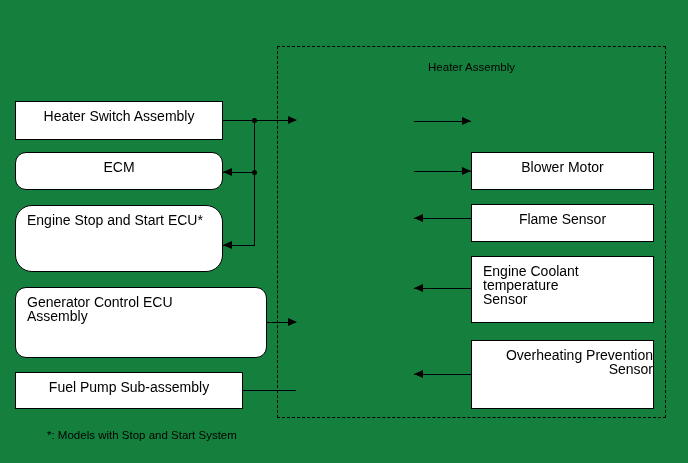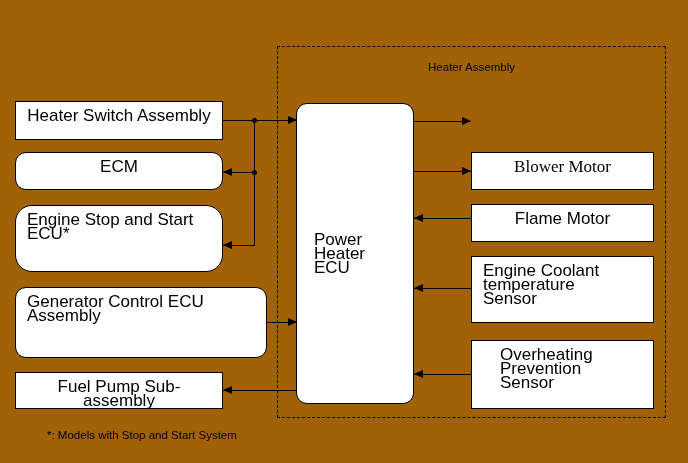--- a/index.html
+++ b/index.html
@@ -5,31 +5,31 @@
 <style>
   html,body{margin:0;padding:0;background:#ffffff;}
   body{
     font-family:"Liberation Sans", sans-serif;
     color:#000000;
   }
   #canvas{
     position:relative;
     width:688px;
     height:463px;
-    background:#a16207;
+    background:#15803d;
     overflow:hidden;
   }
 
   
   .node{
     position:absolute;
     box-sizing:border-box;
     background:#ffffff;
     border:1.6px solid #000000;
-    font-size:17px;
+    font-size:14px;
     line-height:14px;
     z-index:5;
   }
   .node.rounded{ border-radius:11px;padding-left:15px; }
   .node .label{
     position:absolute;
     left:0; right:0;
     white-space:pre-line;
   }
   
@@ -44,21 +44,21 @@
     padding:0 0 0 11px;
   }
   .lbl-left-mid .label{
     top:50%;
     transform:translateY(-50%);
     text-align:left;
     padding:0 0 0 17px;
   }
   .lbl-indent .label{
     top:7px;
-    text-align:left;
+    text-align:right;
     padding:0 0 0 28px;
   }
 
   
   .assembly{
     position:absolute;
     box-sizing:border-box;
     border:1.7px dashed #000000;
     background:transparent;
     z-index:1;
@@ -136,36 +136,32 @@
 
   <div class="node rounded lbl-left-top" style="left:15px; top:205px; width:208px; height:67px;border-radius:17px;">
     <span class="label">Engine Stop and Start ECU*</span>
   </div>
 
   <div class="node rounded lbl-left-top" style="left:15px; top:287px; width:252px; height:71px;">
     <span class="label">Generator Control ECU
 Assembly</span>
   </div>
 
-  <div class="node lbl-center-top" style="left:15px; top:372px; width:208px; height:37px;text-decoration:underline;">
+  <div class="node lbl-center-top" style="left:15px; top:372px; width:228px; height:37px;text-decoration:underline;">
     <span class="label">Fuel Pump Sub-assembly</span>
   </div>
 
-  <div class="node rounded lbl-left-mid" style="left:296px; top:103px; width:118px; height:301px;">
-    <span class="label">Power Heater
-ECU</span>
-  </div>
-
-
-  <div class="node lbl-center-top" style="left:471px; top:152px; width:183px; height:38px;font-family:Liberation Serif, serif;">
+
+
+  <div class="node lbl-center-top" style="left:471px; top:152px; width:183px; height:38px;">
     <span class="label">Blower Motor</span>
   </div>
 
   <div class="node lbl-center-top" style="left:471px; top:204px; width:183px; height:38px;">
-    <span class="label">Flame Motor</span>
+    <span class="label">Flame Sensor</span>
   </div>
 
   <div class="node lbl-left-top" style="left:471px; top:256px; width:183px; height:67px;">
     <span class="label">Engine Coolant temperature
 Sensor</span>
   </div>
 
   <div class="node lbl-indent" style="left:471px; top:340px; width:183px; height:69px;">
     <span class="label">Overheating Prevention
 Sensor</span>

